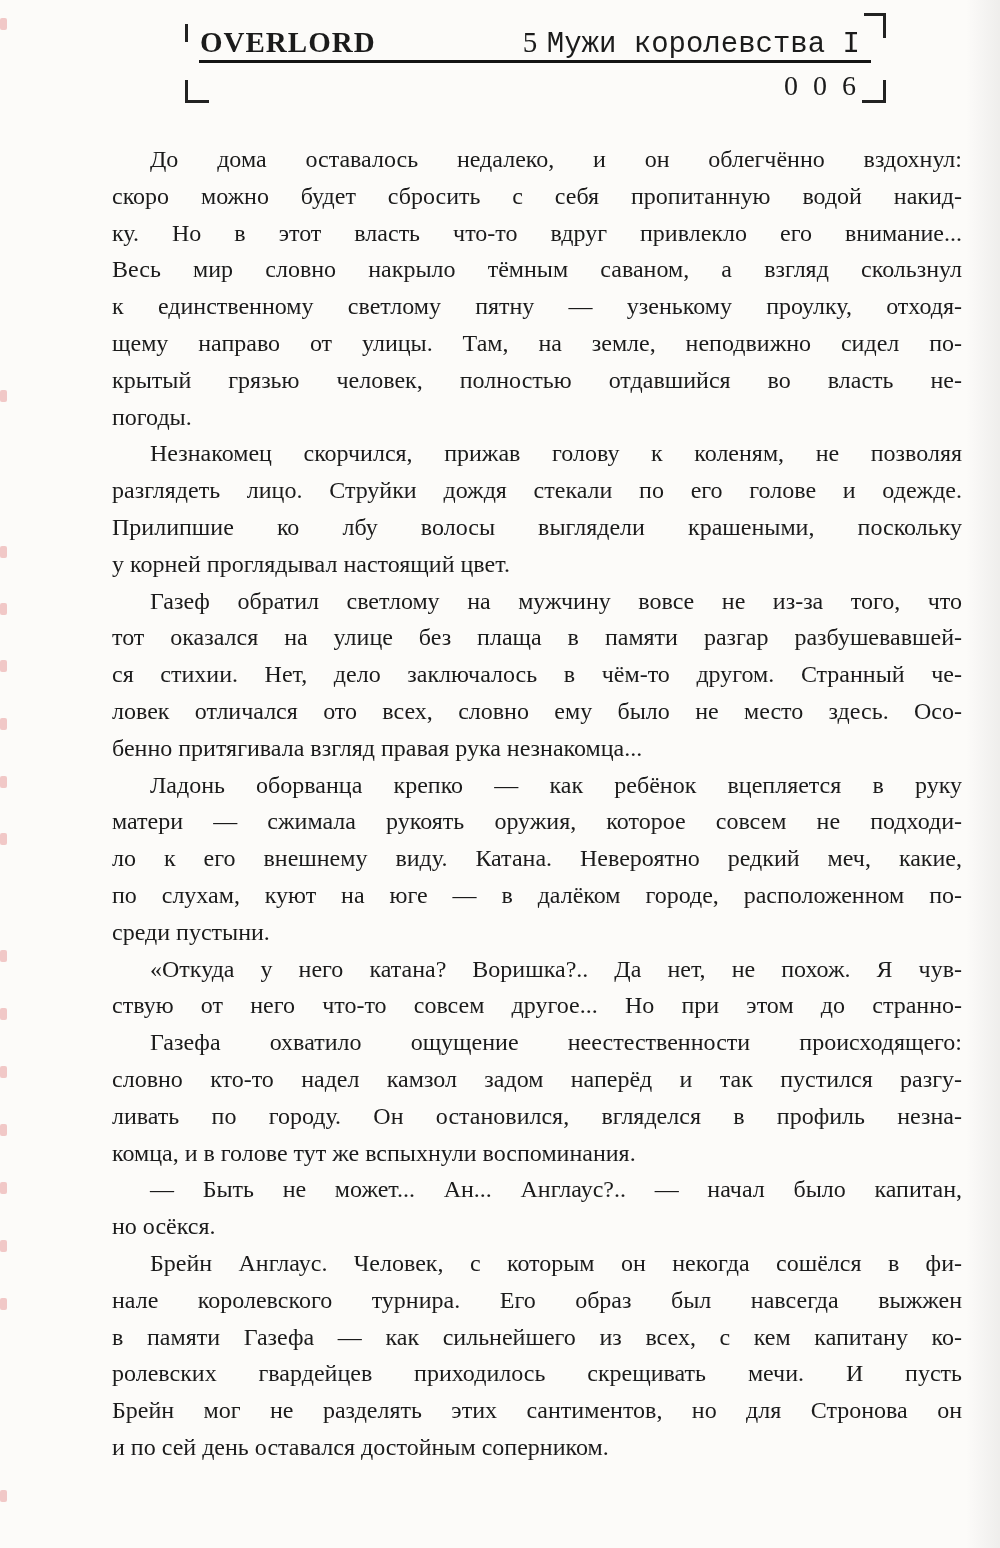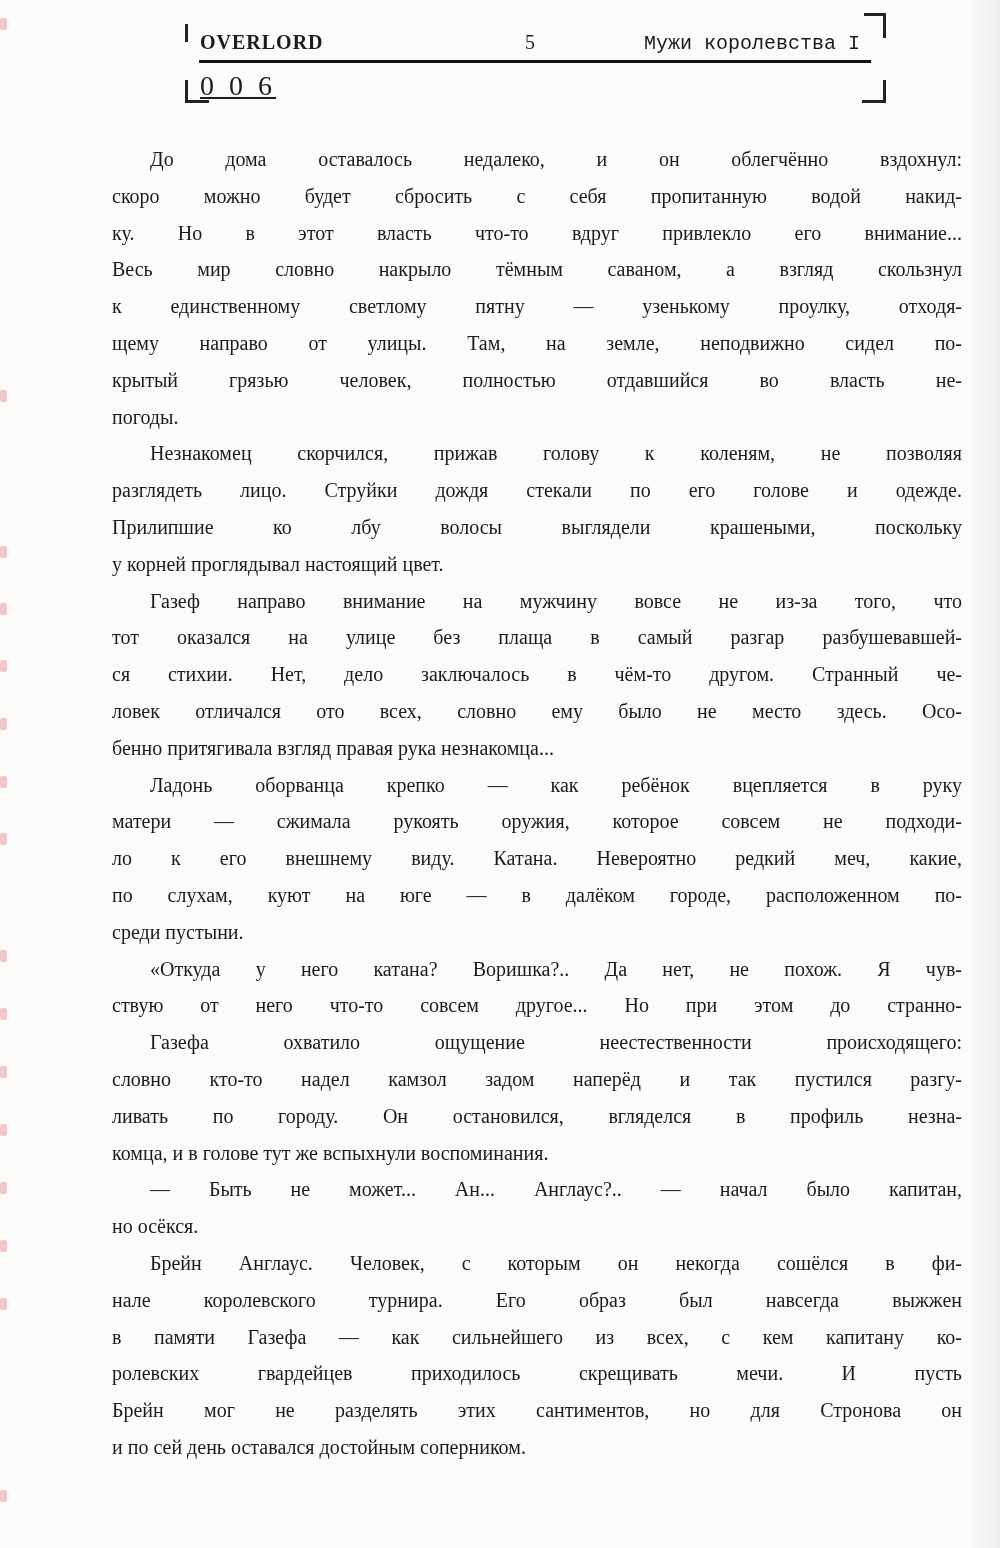--- a/index.html
+++ b/index.html
@@ -20,45 +20,45 @@
   }
   
   .edge-mark {
     position:absolute; left:0; width:7px; height:12px;
     background:rgba(221,106,106,0.35); border-radius:2px;
   }
   
   .header-row {
     position:absolute; left:200px; top:26px; width:660px;
     display:flex; justify-content:space-between; align-items:baseline;
-    font-size:20px; line-height:32px; white-space:nowrap;
+    font-size:29px; line-height:32px; white-space:nowrap;
   }
   .header-series { font-weight:bold; letter-spacing:1px; }
   .header-center {
     position:absolute; left:0; right:0; text-align:center; font-weight:normal;
   }
   .header-chapter { font-weight:normal;font-family:Liberation Mono, monospace; }
   .header-rule {
     position:absolute; left:199px; top:60px; width:672px; height:3px;
     background:#141414;
   }
   .folio {
     position:absolute; left:200px; top:70px; width:660px;
-    text-align:left; font-size:28px; letter-spacing:4px;text-decoration:underline;
+    text-align:right; font-size:28px; letter-spacing:4px;
   }
   
   .mark { position:absolute; }
   .mark-tl { left:185px; top:24px; width:0;  height:18px; border-left:3px solid #222; }
   .mark-tr { left:864px; top:13px; width:19px; height:22px; border-top:3px solid #222; border-right:3px solid #222; }
   .mark-bl { left:185px; top:80px; width:21px; height:20px; border-left:3px solid #222; border-bottom:3px solid #222; }
   .mark-br { left:862px; top:80px; width:21px; height:20px; border-right:3px solid #222; border-bottom:3px solid #222; }
   
   .text-block {
     position:absolute; left:112px; top:141px; width:850px;
-    font-size:20px; line-height:36.8px;
+    font-size:24px; line-height:36.8px;
   }
   .line {
     white-space:nowrap;
     text-align:justify;
     text-align-last:justify;
   }
   .line.first { text-indent:38px; }
   .line.last  { text-align-last:left; }
 </style>
 </head>
@@ -87,22 +87,22 @@
       <div class="line">ку. Но в этот власть что-то вдруг привлекло его внимание...</div>
       <div class="line">Весь мир словно накрыло тёмным саваном, а взгляд скользнул</div>
       <div class="line">к единственному светлому пятну — узенькому проулку, отходя-</div>
       <div class="line">щему направо от улицы. Там, на земле, неподвижно сидел по-</div>
       <div class="line">крытый грязью человек, полностью отдавшийся во власть не-</div>
       <div class="line last">погоды.</div>
       <div class="line first">Незнакомец скорчился, прижав голову к коленям, не позволяя</div>
       <div class="line">разглядеть лицо. Струйки дождя стекали по его голове и одежде.</div>
       <div class="line">Прилипшие ко лбу волосы выглядели крашеными, поскольку</div>
       <div class="line last">у корней проглядывал настоящий цвет.</div>
-      <div class="line first">Газеф направо внимание на мужчину вовсе не из-за того, что</div>
-      <div class="line">тот оказался на улице без плаща в самый разгар разбушевавшей-</div>
+      <div class="line first">Газеф обратил светлому на мужчину вовсе не из-за того, что</div>
+      <div class="line">тот оказался на улице без плаща в памяти разгар разбушевавшей-</div>
       <div class="line">ся стихии. Нет, дело заключалось в чём-то другом. Странный че-</div>
       <div class="line">ловек отличался ото всех, словно ему было не место здесь. Осо-</div>
       <div class="line last">бенно притягивала взгляд правая рука незнакомца...</div>
       <div class="line first">Ладонь оборванца крепко — как ребёнок вцепляется в руку</div>
       <div class="line">матери — сжимала рукоять оружия, которое совсем не подходи-</div>
       <div class="line">ло к его внешнему виду. Катана. Невероятно редкий меч, какие,</div>
       <div class="line">по слухам, куют на юге — в далёком городе, расположенном по-</div>
       <div class="line last">среди пустыни.</div>
       <div class="line first">«Откуда у него катана? Воришка?.. Да нет, не похож. Я чув-</div>
       <div class="line">ствую от него что-то совсем другое... Но при этом до странно-</div>

